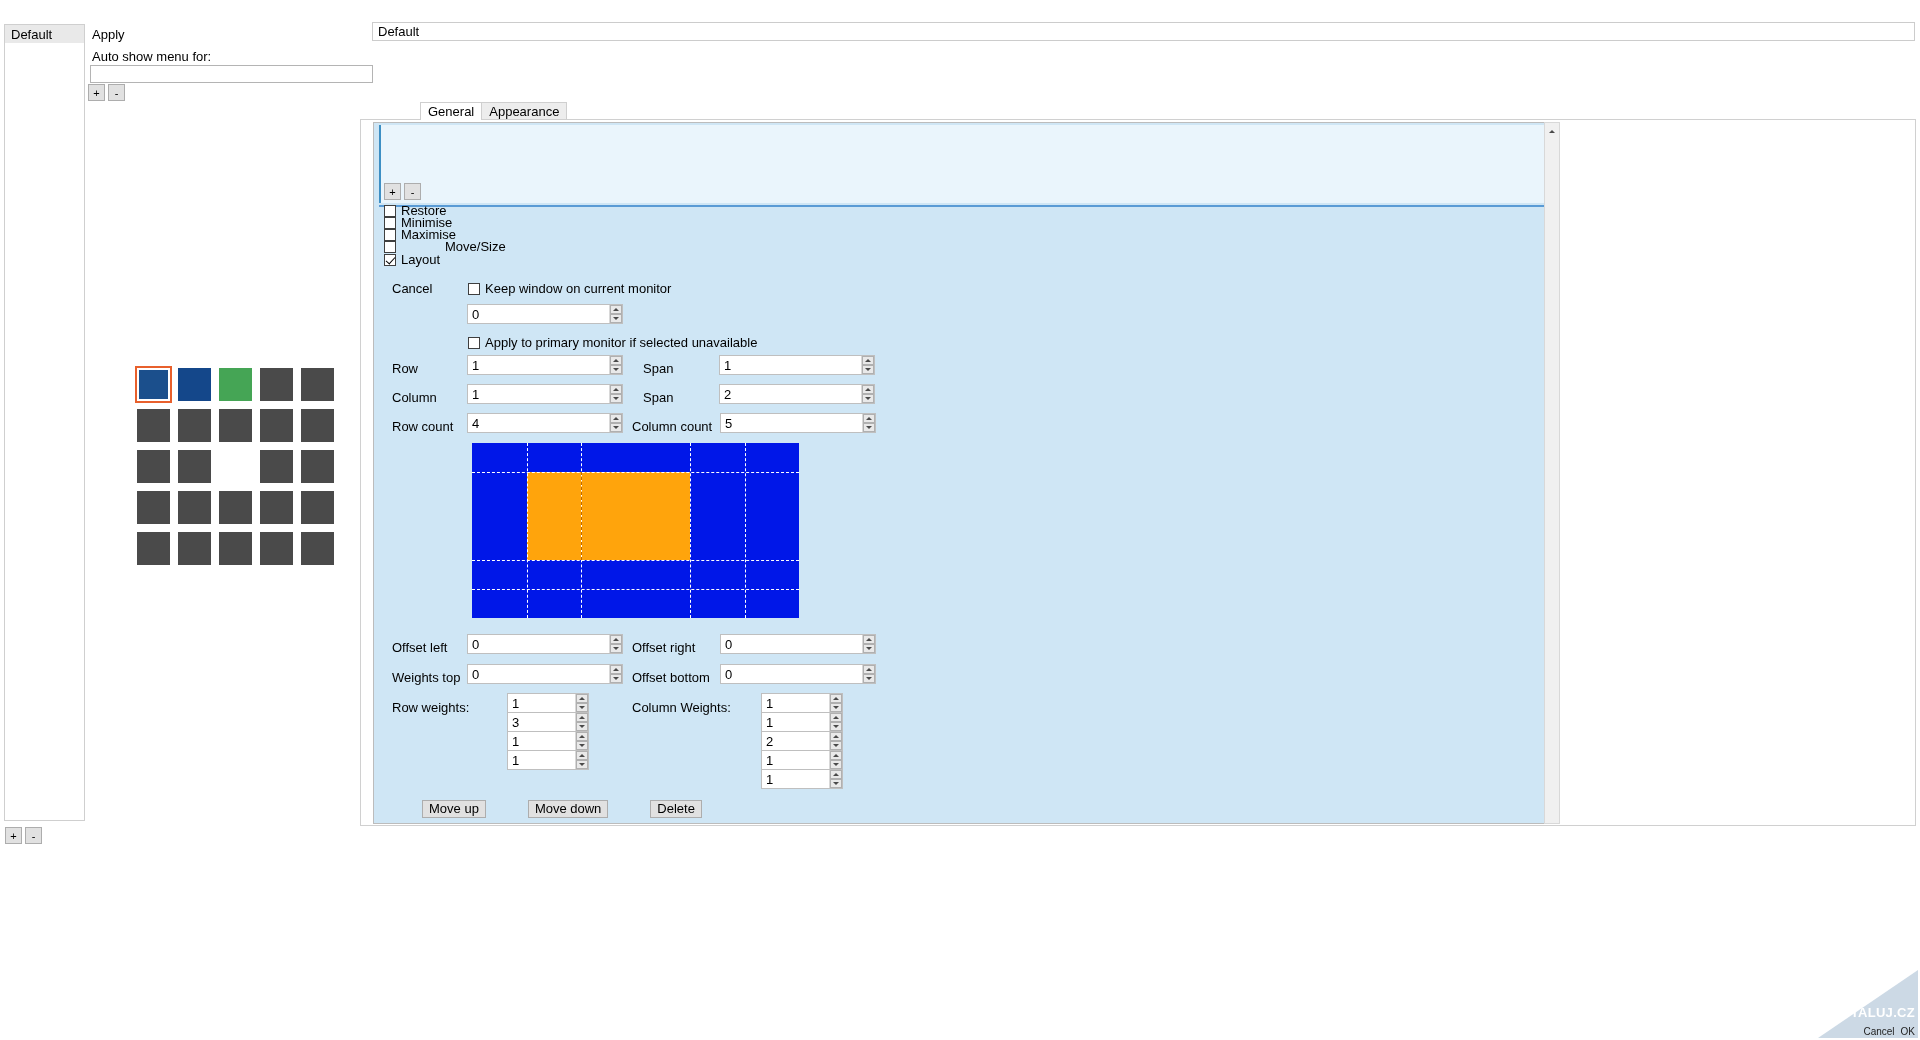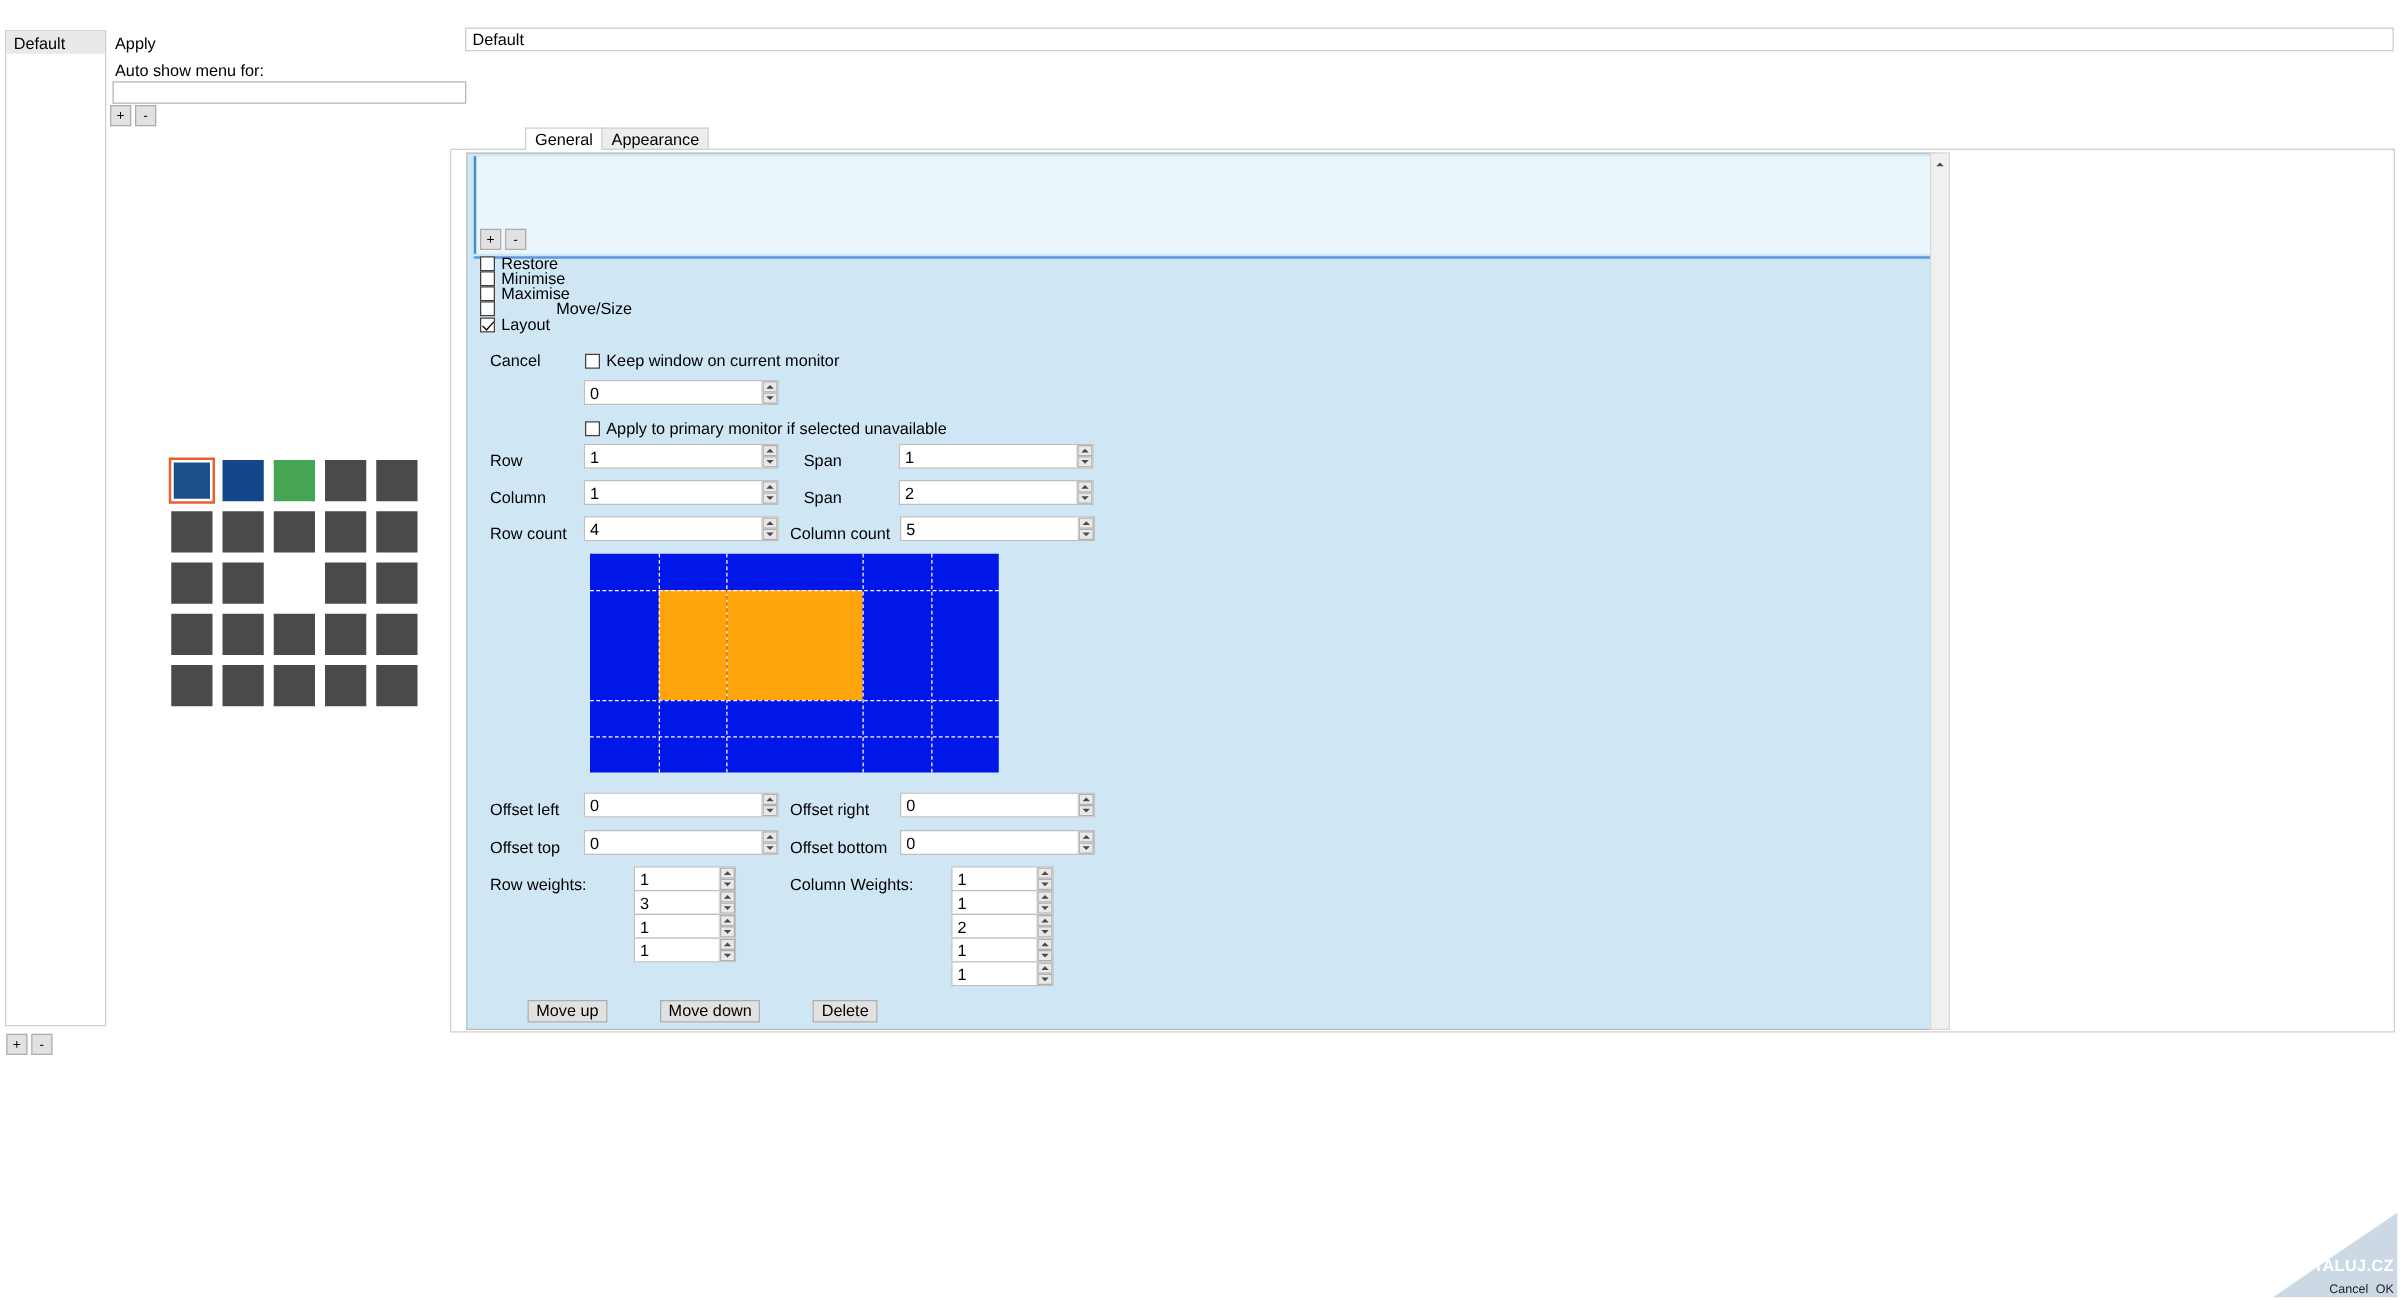--- a/index.html
+++ b/index.html
@@ -452,21 +452,21 @@
         <div class="btns">
           <div>
               <span class="tri-up"></span>
             </div>
           <div>
               <span class="tri-dn"></span>
             </div>
         </div>
       </div>
 
-      <div class="fldlabel" style="left:18px; top:547px;">Offset top</div>
+      <div class="fldlabel" style="left:18px; top:547px;">Weights top</div>
       <div class="spin" style="left:93px; top:541px; width:156px;">
         <div class="val">0</div>
         <div class="btns">
           <div>
               <span class="tri-up"></span>
             </div>
           <div>
               <span class="tri-dn"></span>
             </div>
         </div>

